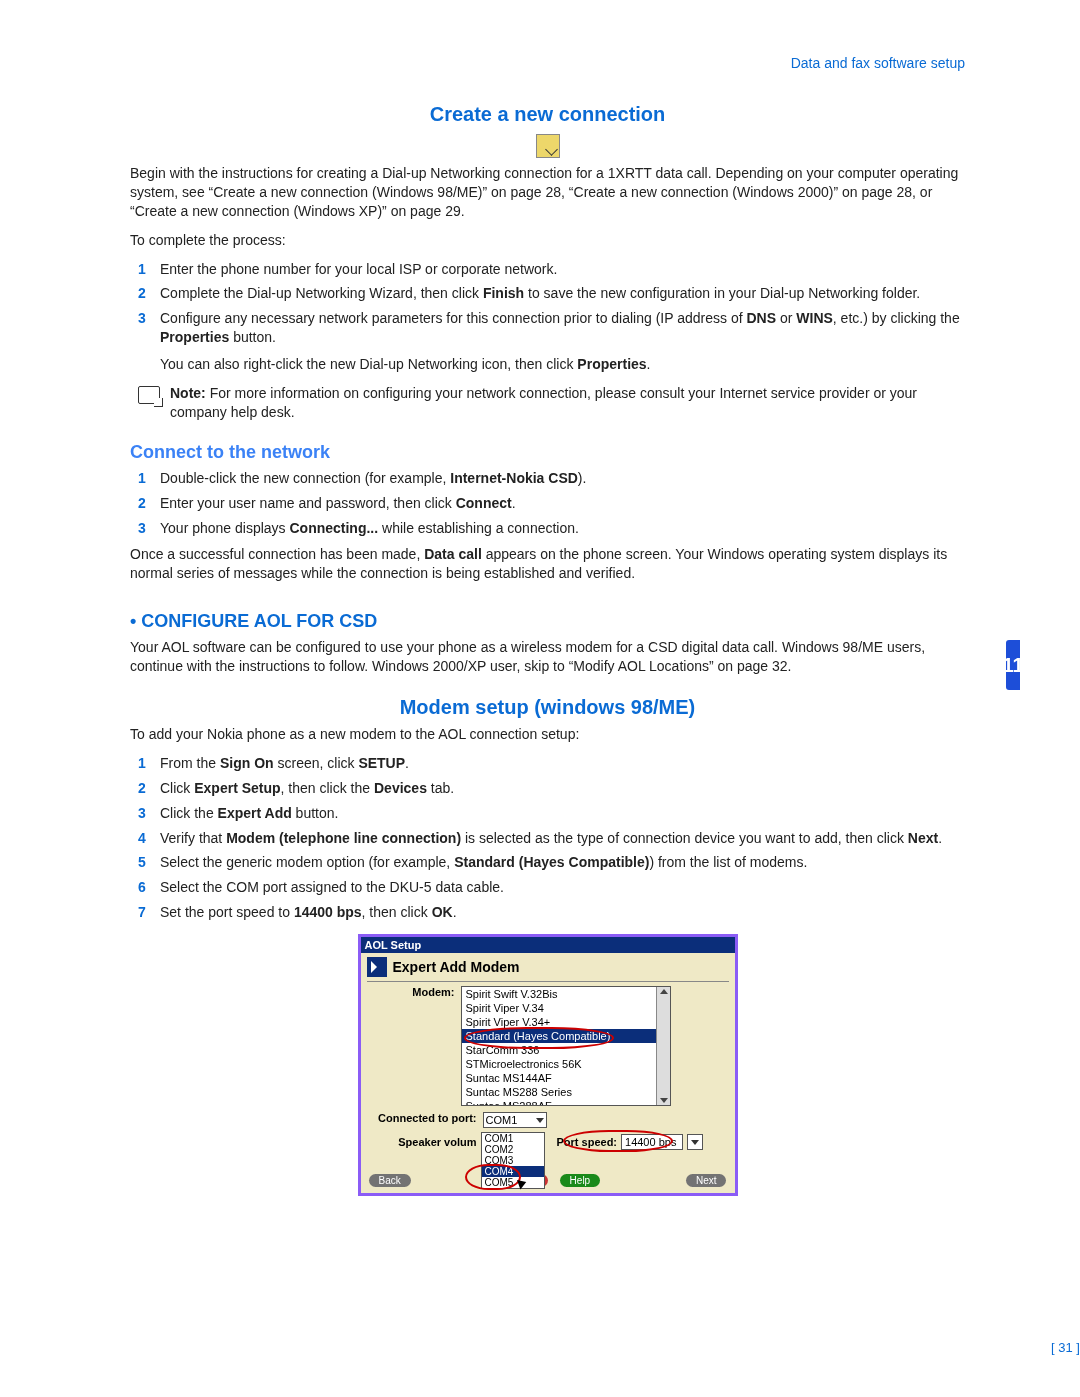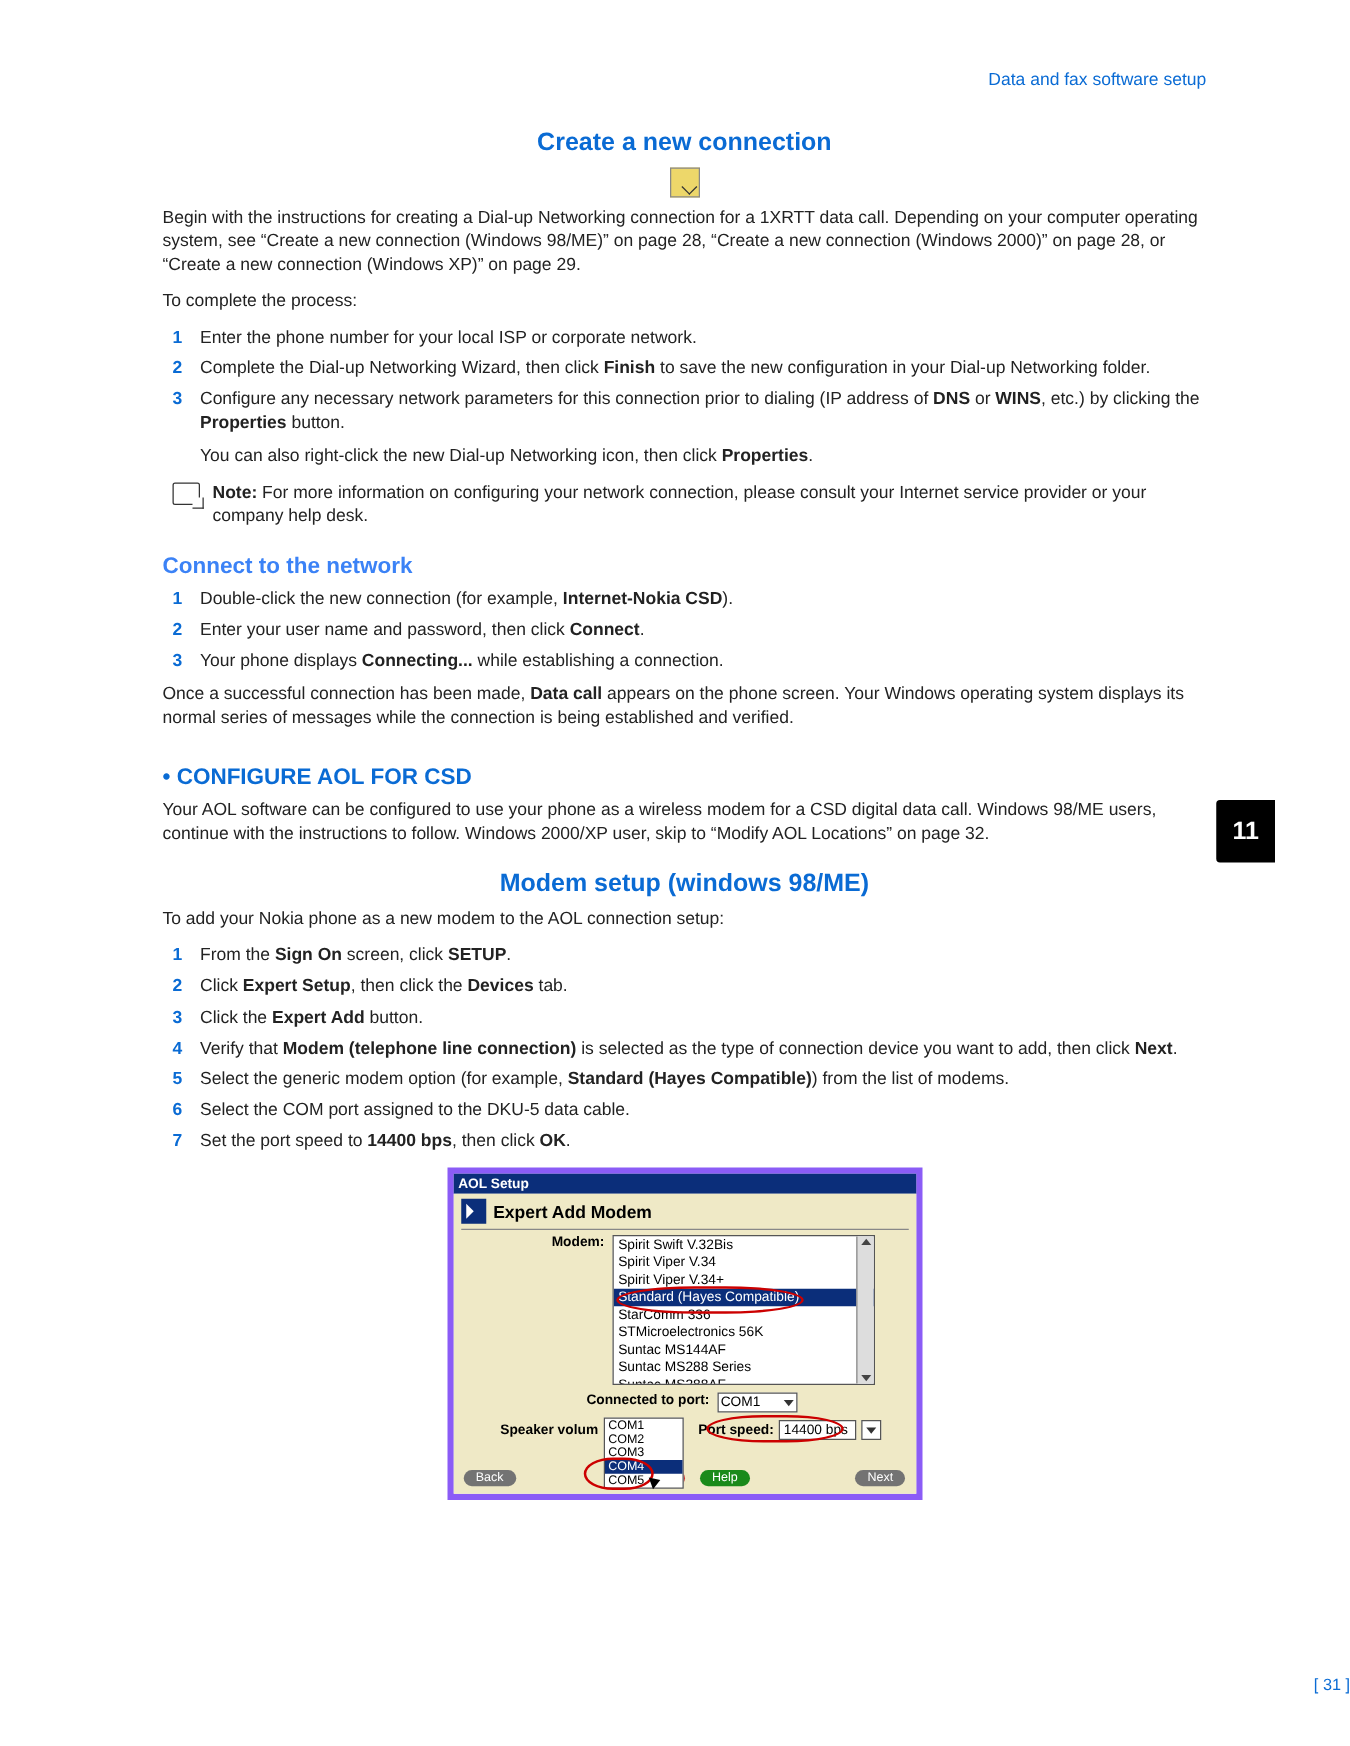--- a/index.html
+++ b/index.html
@@ -105,50 +105,50 @@
     background:#fff;
     border-right:1.5px solid #333;
     border-bottom:1.5px solid #333;
   }
   .b { font-weight: bold; }
 
   .page-tab {
     position: absolute;
     right: 60px;
     top: 640px;
-    width: 47px;
+    width: 14px;
     height: 50px;
-    background: #000000;
+    background: #1d4ed8;
     color: #fff;
     font-size: 20px;
     font-weight: bold;
     display: flex;
     align-items: center;
     justify-content: center;
     border-radius: 3px 0 0 3px;
     text-align: right;
   }
   .page-num {
     position: absolute;
     bottom: 42px;
     left: 0; right: 0;
     text-align: right;
     color: #0a6bd4;
     font-size: 13px;
   }
 
   
-  .aol-wrap { width: 380px; margin: 12px auto 0 auto; border:5px solid #8b5cf6; }
+  .aol-wrap { width: 380px; margin: 12px auto 0 auto; border:3px solid #8b5cf6; }
   .aol-title { background:#0b2e7a; color:#fff; font-size:11px; font-weight:bold; padding:2px 4px; font-family: Tahoma, sans-serif;}
   .aol-body { background:#efe9c6; padding:4px 6px 6px 6px; font-family: Tahoma, sans-serif; font-size:11px; color:#000;}
   .aol-head { display:flex; align-items:center; gap:6px; border-bottom:1px solid #888; padding-bottom:4px; margin-bottom:4px;}
   .aol-logo { width:20px;height:20px;background:#0b2e7a;display:inline-block;position:relative;}
   .aol-logo::after{content:"";position:absolute;left:4px;top:4px;width:0;height:0;border-left:6px solid #fff;border-top:6px solid transparent;border-bottom:6px solid transparent;}
   .aol-head-title{font-weight:bold;font-size:14px;}
-  .aol-row{display:flex;gap:6px;align-items:flex-start;margin:2px 0;justify-content:center;}
+  .aol-row{display:flex;gap:6px;align-items:flex-start;margin:2px 0;}
   .aol-label{width:88px;text-align:right;font-weight:bold;white-space:nowrap;}
   .modem-list{border:1px solid #555;background:#fff;width:210px;height:120px;overflow:hidden;position:relative;}
   .modem-list .item{padding:1px 4px;white-space:nowrap;font-size:11px;}
   .modem-list .sel{background:#0b2e7a;color:#fff;}
   .modem-list .scroll{position:absolute;right:0;top:0;bottom:0;width:14px;background:#ddd;border-left:1px solid #888;}
   .modem-list .scroll::before,.modem-list .scroll::after{content:"";position:absolute;left:3px;width:0;height:0;border-left:4px solid transparent;border-right:4px solid transparent;}
   .modem-list .scroll::before{top:2px;border-bottom:5px solid #444;}
   .modem-list .scroll::after{bottom:2px;border-top:5px solid #444;}
   .circle{position:absolute;border:2px solid #c00;border-radius:50%;}
   .circle.c1{left:2px;top:40px;width:150px;height:22px;border-radius:50%/60%;}

